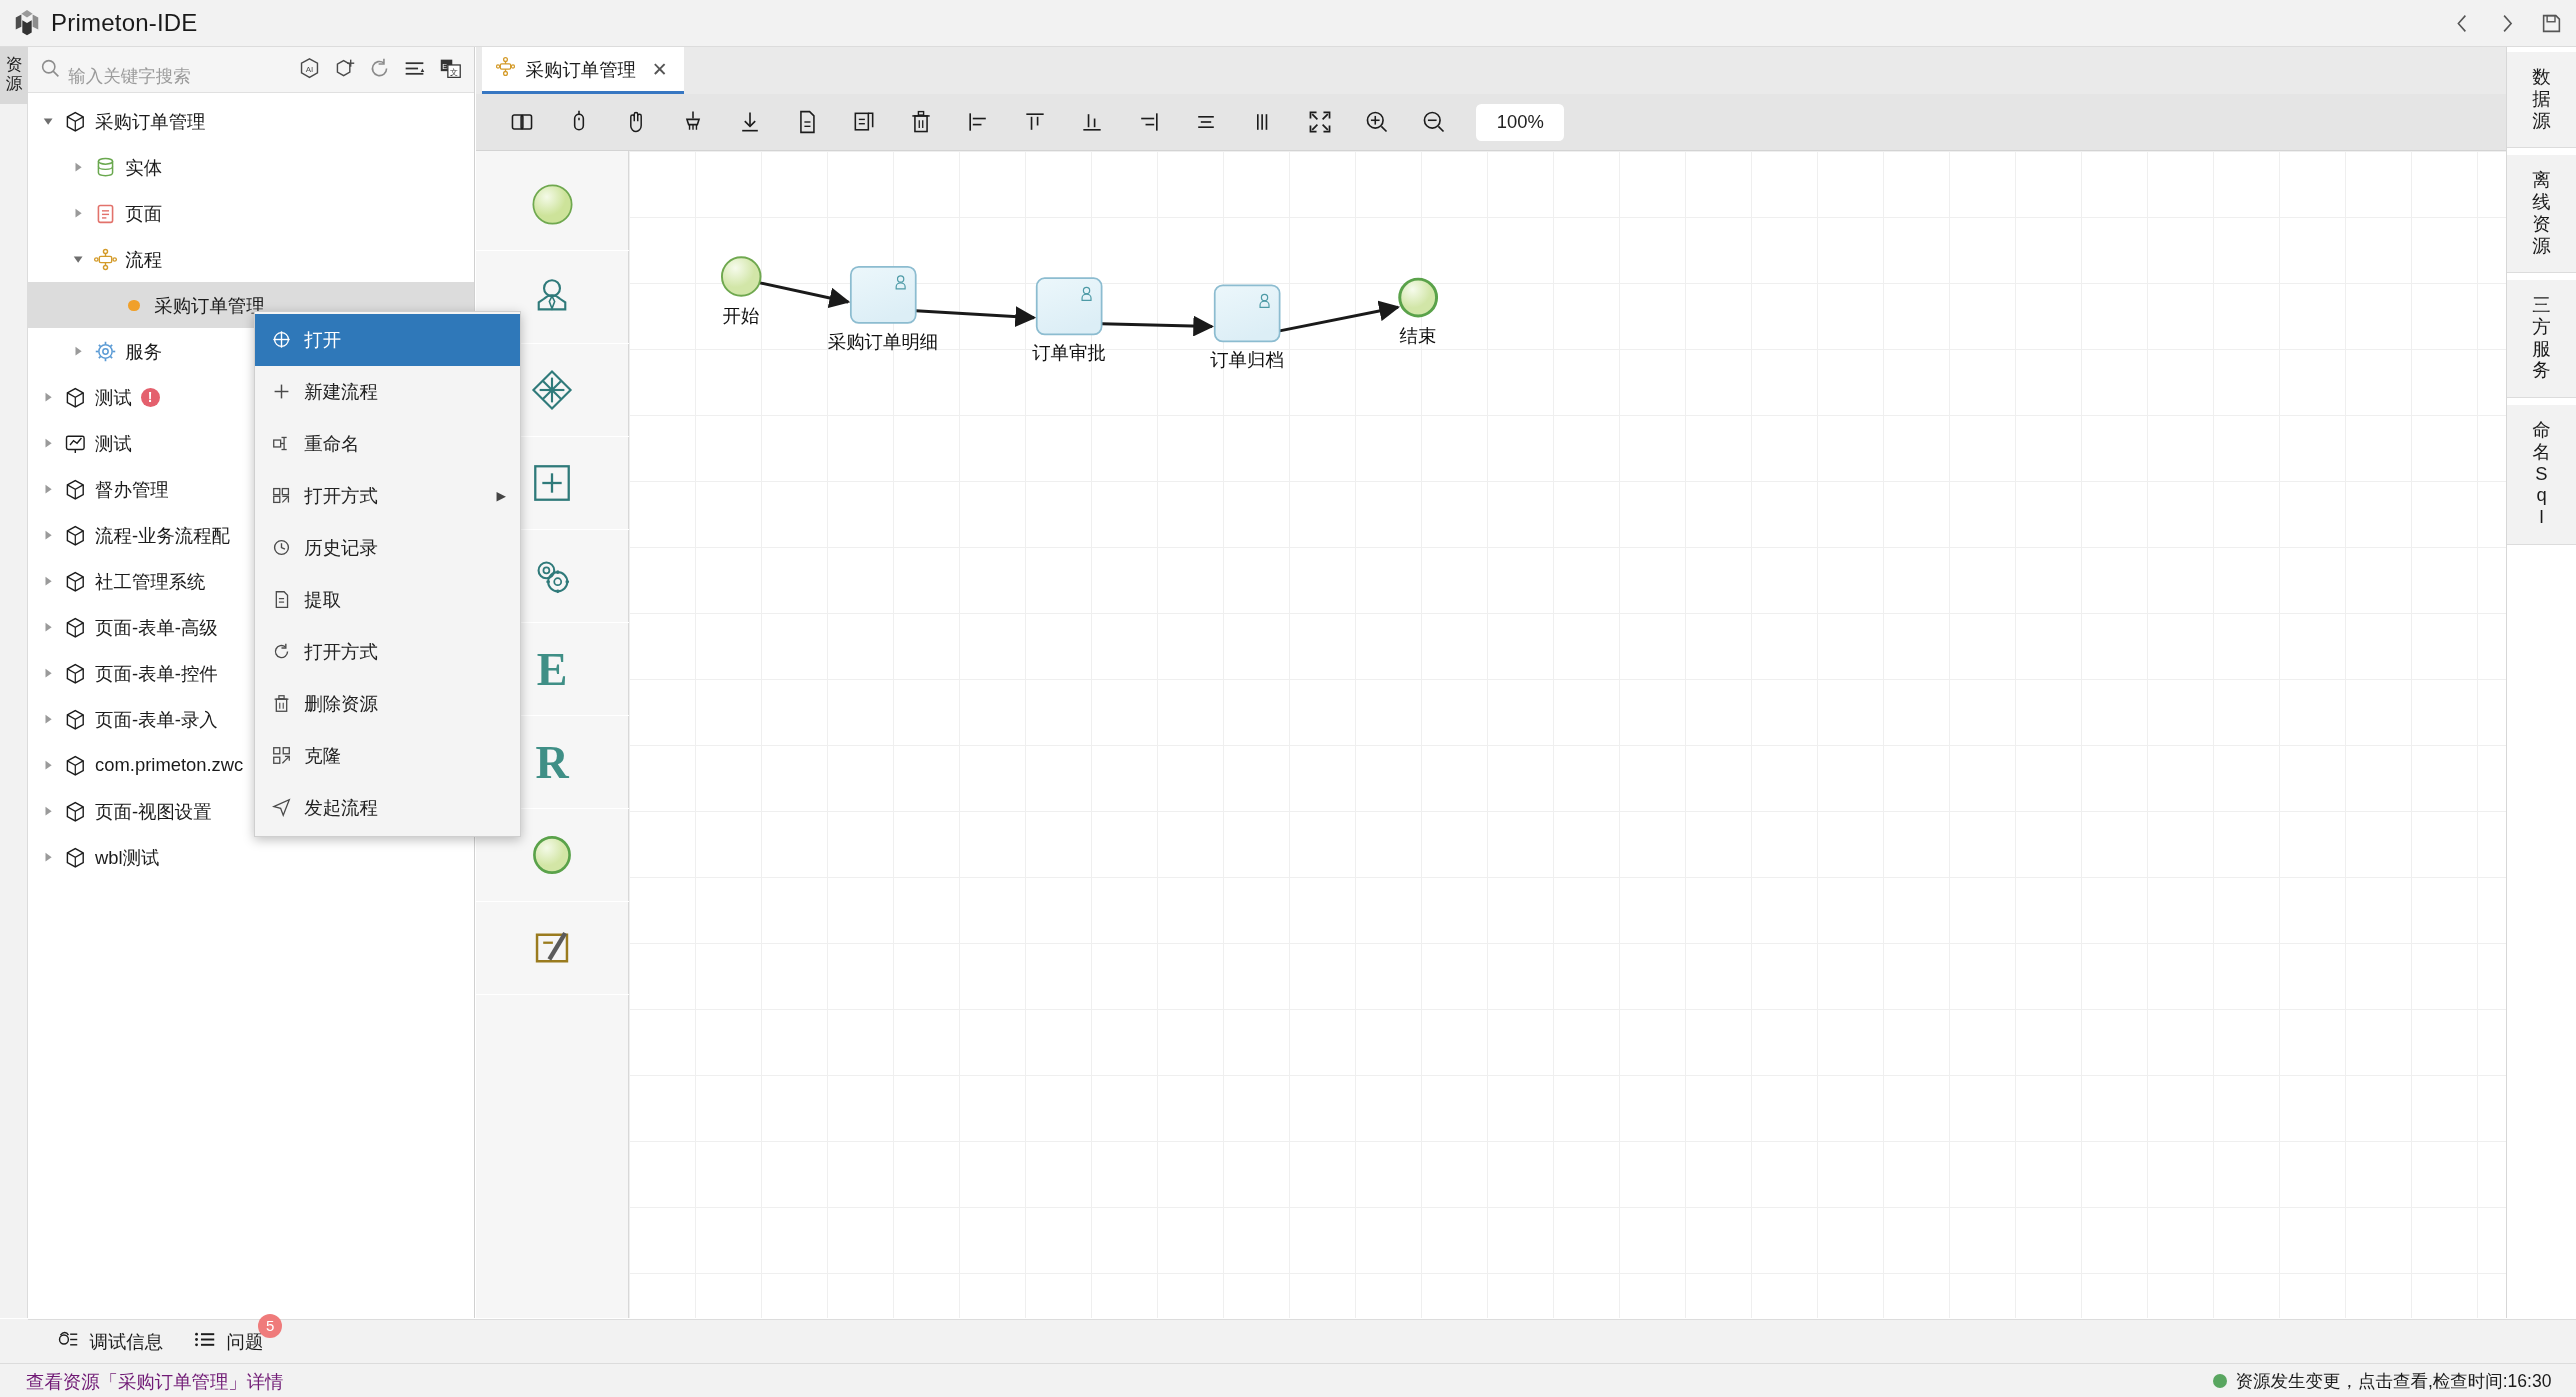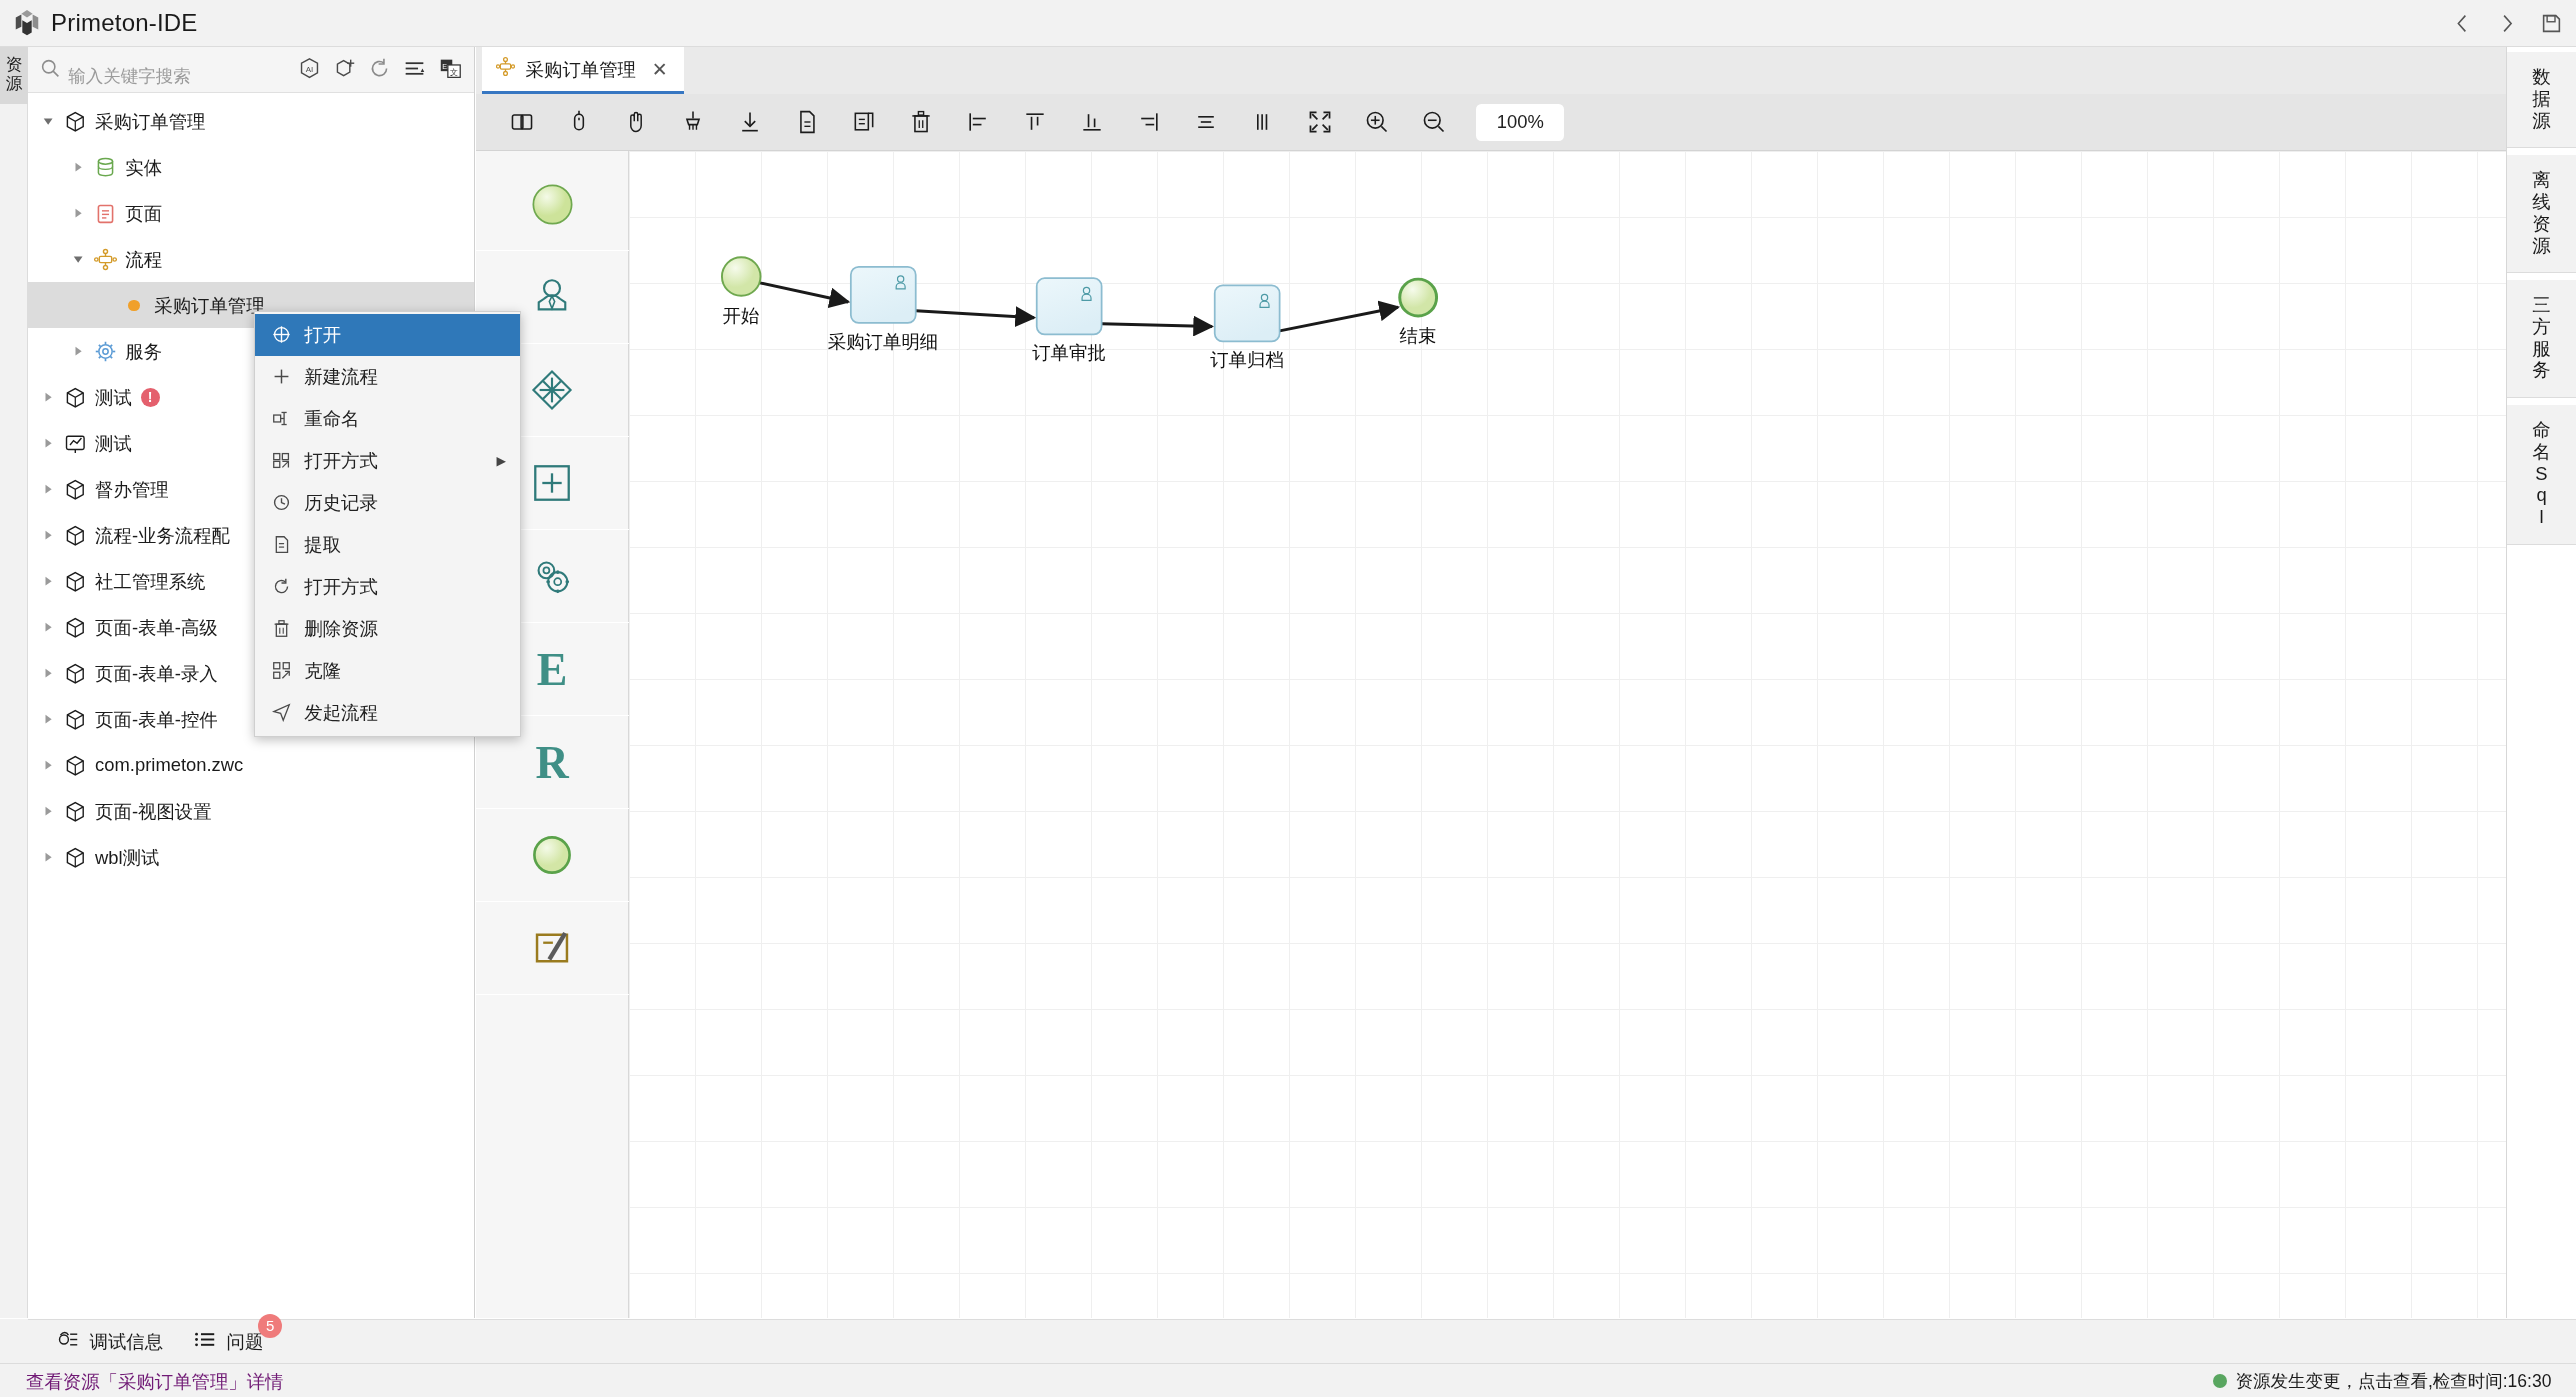--- a/index.html
+++ b/index.html
@@ -73,21 +73,21 @@
     justify-content: center; margin-left: 8.8px;
   }
 
   
   #ctx-menu {
     position: absolute; left: 254px; top: 311px; width: 267px;
     background: #f4f4f4; border: 0.9px solid #cfcfcf;
     box-shadow: 0 2.6px 10.5px rgba(0,0,0,.25); z-index: 60; padding: 1.8px 0 2.6px 0;
   }
   .ctx-item {
-    display: flex; align-items: center; height: 42px; padding: 0 10.5px 0 16px;
+    display: flex; align-items: center; height: 52px; padding: 0 10.5px 0 16px;
     font-size: 18.4px; color: #222; gap: 12.3px; position: relative;
   }
   .ctx-item.active { background: #2f78b9; color: #ffffff; }
   .ctx-ic { width: 21px; display: flex; align-items: center; justify-content: center; }
   .ctx-arrow { position: absolute; right: 14px; font-size: 12.3px; color: #444; }
 
   
   #editor { position: absolute; left: 476px; top: 47px; right: 70px; height: 1271px; background: #fff; }
   #tabbar { height: 47px; background: #eaeaea; display: flex; align-items: flex-end; }
   #tabbar .spacer-left { width: 6.1px; height: 47px; }
@@ -446,35 +446,35 @@
           <svg width="12.3" height="12.3" viewBox="0 0 14 14">
             <polygon points="4,2 11,7 4,12" fill="#9a9a9a"></polygon>
           </svg>
         </span>
         <span class="ticon">
           <svg width="24.6" height="24.6" viewBox="0 0 28 28">
             <path d="M5 9 L14 4 L23 9 L23 20 L14 25 L5 20 Z" fill="none" stroke="#1c1c1c" stroke-width="1.6"></path>
             <path d="M5 9 L14 14 L23 9 M14 14 L14 25" fill="none" stroke="#1c1c1c" stroke-width="1.4"></path>
           </svg>
         </span>
+        <span class="tlabel">页面-表单-控件</span>
+      </div>
+      <div class="tree-row" style="padding-left: 8.8px;">
+        <span class="tw">
+          <svg width="12.3" height="12.3" viewBox="0 0 14 14">
+            <polygon points="4,2 11,7 4,12" fill="#9a9a9a"></polygon>
+          </svg>
+        </span>
+        <span class="ticon">
+          <svg width="24.6" height="24.6" viewBox="0 0 28 28">
+            <path d="M5 9 L14 4 L23 9 L23 20 L14 25 L5 20 Z" fill="none" stroke="#1c1c1c" stroke-width="1.6"></path>
+            <path d="M5 9 L14 14 L23 9 M14 14 L14 25" fill="none" stroke="#1c1c1c" stroke-width="1.4"></path>
+          </svg>
+        </span>
         <span class="tlabel">页面-表单-录入</span>
-      </div>
-      <div class="tree-row" style="padding-left: 8.8px;">
-        <span class="tw">
-          <svg width="12.3" height="12.3" viewBox="0 0 14 14">
-            <polygon points="4,2 11,7 4,12" fill="#9a9a9a"></polygon>
-          </svg>
-        </span>
-        <span class="ticon">
-          <svg width="24.6" height="24.6" viewBox="0 0 28 28">
-            <path d="M5 9 L14 4 L23 9 L23 20 L14 25 L5 20 Z" fill="none" stroke="#1c1c1c" stroke-width="1.6"></path>
-            <path d="M5 9 L14 14 L23 9 M14 14 L14 25" fill="none" stroke="#1c1c1c" stroke-width="1.4"></path>
-          </svg>
-        </span>
-        <span class="tlabel">页面-表单-控件</span>
       </div>
       <div class="tree-row" style="padding-left: 8.8px;">
         <span class="tw">
           <svg width="12.3" height="12.3" viewBox="0 0 14 14">
             <polygon points="4,2 11,7 4,12" fill="#9a9a9a"></polygon>
           </svg>
         </span>
         <span class="ticon">
           <svg width="24.6" height="24.6" viewBox="0 0 28 28">
             <path d="M5 9 L14 4 L23 9 L23 20 L14 25 L5 20 Z" fill="none" stroke="#1c1c1c" stroke-width="1.6"></path>

